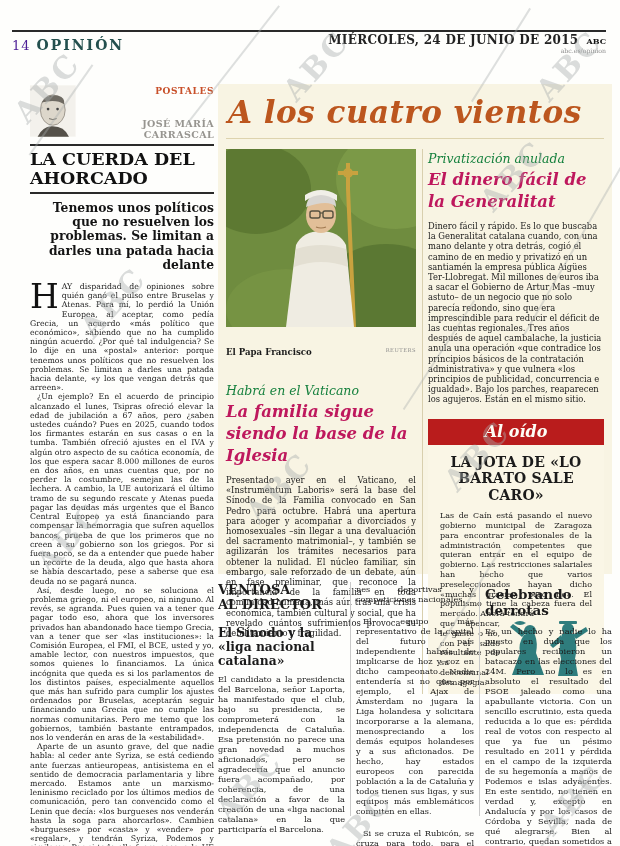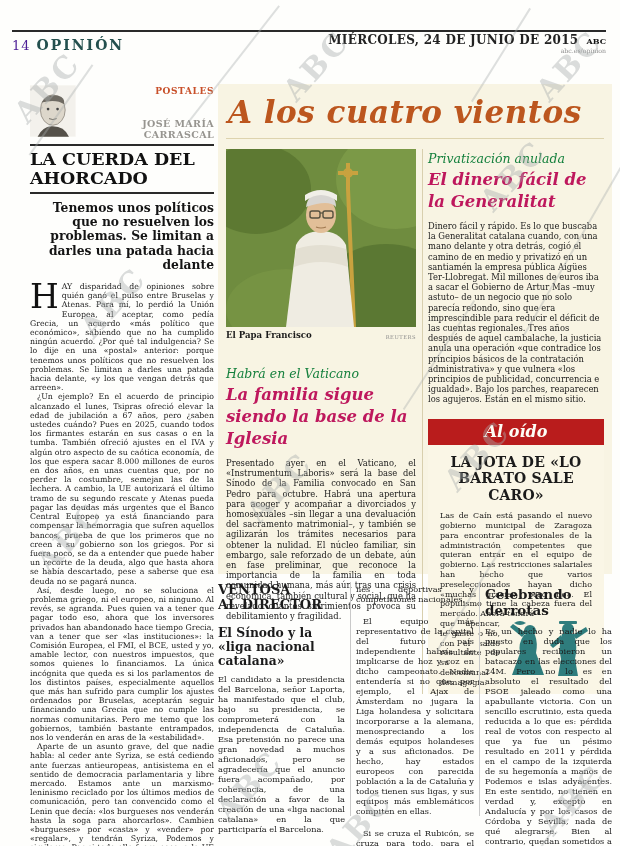--- a/index.html
+++ b/index.html
@@ -37,21 +37,21 @@
   
   .vientos { position:absolute; left:218px; top:84px; width:394px; height:490px; background:#f8f4e3; padding:6px 8px 0 8px; }
   .vientos-title { font-size:31px; font-style:italic; font-weight:bold; color:#bc561e; letter-spacing:.5px; padding:4px 0 8px 2px; }
   .vientos-divider { border-top:1px solid #ddd3ae; margin-bottom:10px; }
   .vientos-cols { display:flex; }
   .vcol-left { width:190px; }
   .vdivider { width:1px; background:#d8cfae; margin:0 5px 0 6px; }
   .vcol-right { flex:1; padding-top:2px; }
   .photo-fig { width:190px; }
   .photo { width:190px; height:178px; display:block; }
-  .photo-caption { display:flex; justify-content:space-between; align-items:flex-end; margin-top:3px; }
+  .photo-caption { display:flex; justify-content:space-between; align-items:flex-start; margin-top:20px; }
   .cap { font-size:8.6px; font-weight:bold; }
   .credit { font-size:5.2px; color:#8a8a8a; letter-spacing:.5px; }
   .kicker { font-size:12.5px; font-weight:normal; font-style:italic; color:#15803d; margin-top:26px; }
   .vcol-right .kicker { margin-top:0; }
   .sub-headline { font-size:16.5px; line-height:22px; font-weight:bold; font-style:italic; color:#be185d; margin:3px 0 8px; }
   .vbody { font-size:8.4px; line-height:10.2px; }
   .just { text-align:justify; }
 
   
   .aloido { margin-top:14px; background:#faf6e6; padding-bottom:6px; }

